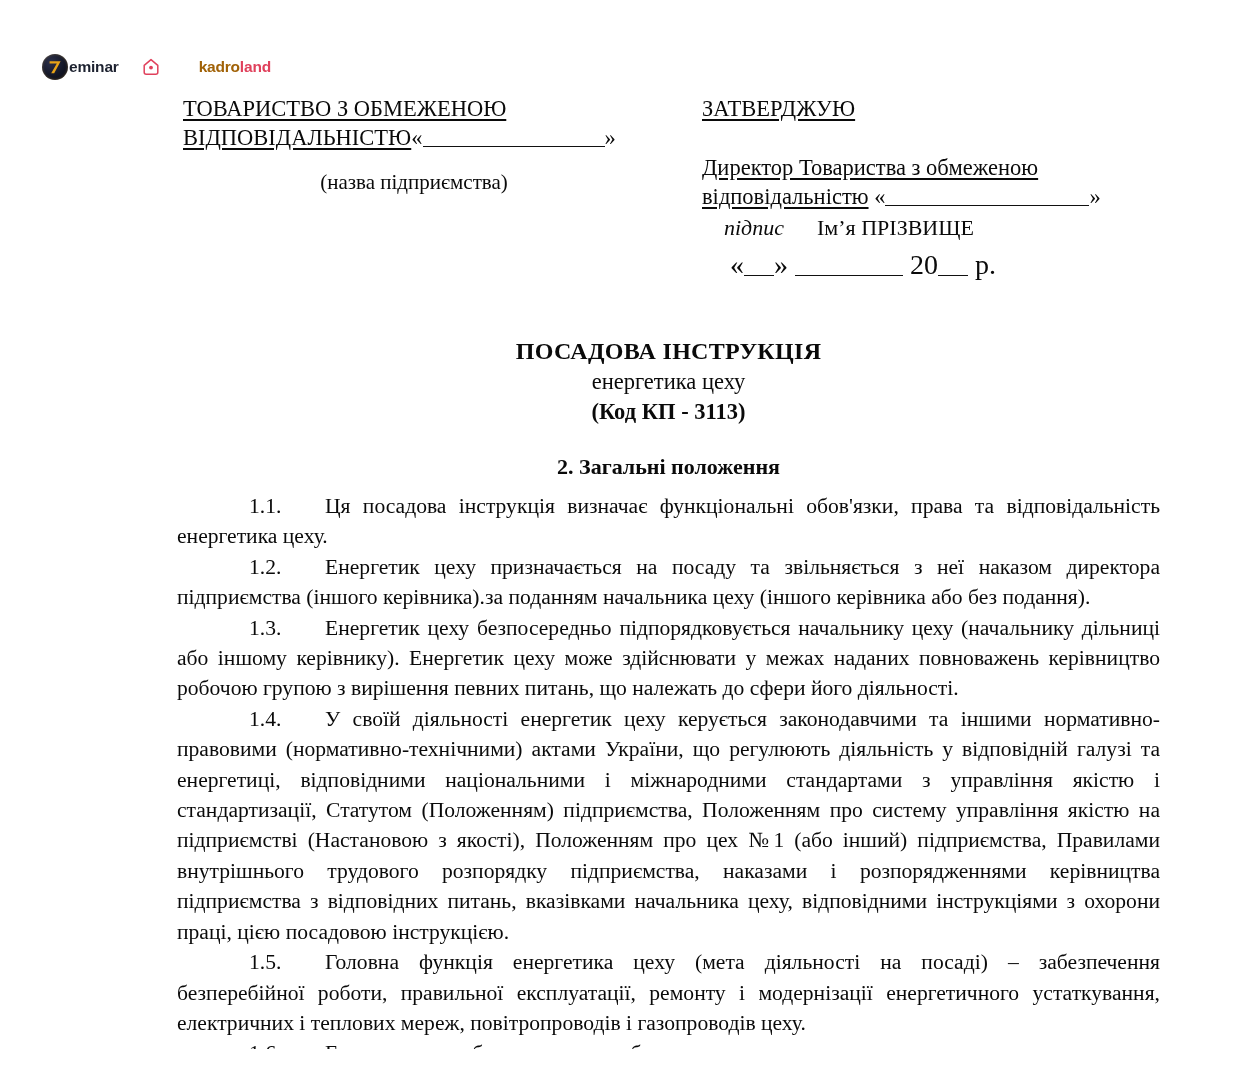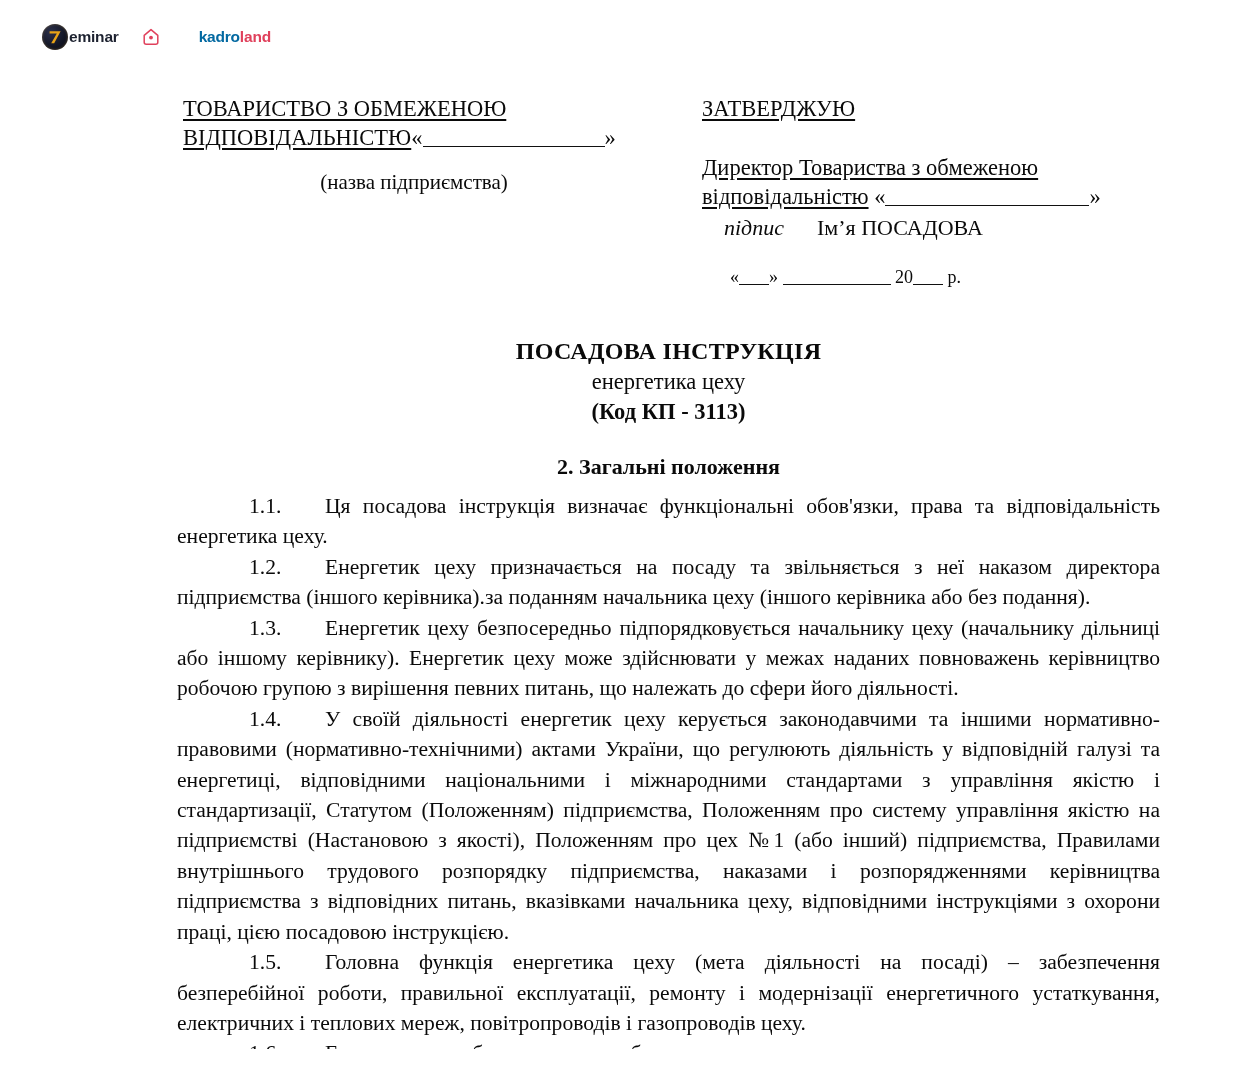--- a/index.html
+++ b/index.html
@@ -13,21 +13,21 @@
     height: 1089px;
     overflow: hidden;
     font-family: "Liberation Serif", "DejaVu Serif", serif;
     color: #0a0a0a;
     position: relative;
   }
 
   
   .logo-bar {
     position: absolute;
-    top: 22px;
+    top: 52px;
     left: 42px;
     display: flex;
     align-items: center;
     gap: 22px;
     height: 30px;
   }
   .logo {
     display: flex;
     align-items: center;
     gap: 3px;
@@ -64,21 +64,21 @@
   }
   .logo-mark-k svg { display: block; }
   .logo-word-k {
     font-family: "Liberation Sans", "DejaVu Sans", sans-serif;
     font-size: 15.5px;
     font-weight: 700;
     letter-spacing: -0.2px;
     line-height: 1;
     margin-left: 3px;
   }
-  .logo-word-k .k-dark { color: #0369a1; padding-left: 31px; }
+  .logo-word-k .k-dark { color: #a16207; padding-left: 31px; }
   .logo-word-k .k-red  { color: #e0415c; }
 
   
   .page {
     position: absolute;
     left: 177px;
     top: 0;
     width: 983px;   
     height: 1089px;
   }
@@ -130,23 +130,23 @@
   }
 
   .sig-row {
     margin-top: 2px;
     padding-left: 22px;
     font-size: 22px;
     line-height: 29px;
     white-space: pre;
   }
   .date-row {
-    margin-top: 20px;
+    margin-top: 8px;
     padding-left: 28px;
-    font-size: 18px;
+    font-size: 28px;
     line-height: 30px;
   }
 
   
   .title-block {
     position: absolute;
     top: 336px;
     left: 0;
     width: 983px;
     text-align: center;
@@ -238,21 +238,21 @@
       <div class="u">ТОВАРИСТВО З ОБМЕЖЕНОЮ</div>
       <div><span class="u">ВІДПОВІДАЛЬНІСТЮ</span><span>«</span><span class="fill-line fl-name"></span><span>»</span></div>
       <div class="caption">(назва підприємства)</div>
     </div>
 
     <div class="hdr-right">
       <div class="u" style="display:inline-block;">ЗАТВЕРДЖУЮ</div>
       <div style="height:30px;"></div>
       <div class="u">Директор Товариства з обмеженою</div>
       <div><span class="u">відповідальністю</span> <span>«</span><span class="fill-line fl-name2"></span><span>»</span></div>
-      <div class="sig-row"><span class="ital">підпис</span>      <span>Ім’я ПОСАДОВА</span></div>
+      <div class="sig-row"><span class="ital">підпис</span>      <span>Ім’я ПРІЗВИЩЕ</span></div>
       <div class="date-row"><span>«</span><span class="fill-line fl-day"></span><span>»</span> <span class="fill-line fl-month"></span> <span>20</span><span class="fill-line fl-year"></span> <span>р.</span></div>
     </div>
 
   </div>
 
   <div class="title-block">
     <div class="doc-title">ПОСАДОВА ІНСТРУКЦІЯ</div>
     <div class="doc-subtitle">енергетика цеху</div>
     <div class="doc-code">(Код КП - 3113)</div>
   </div>

